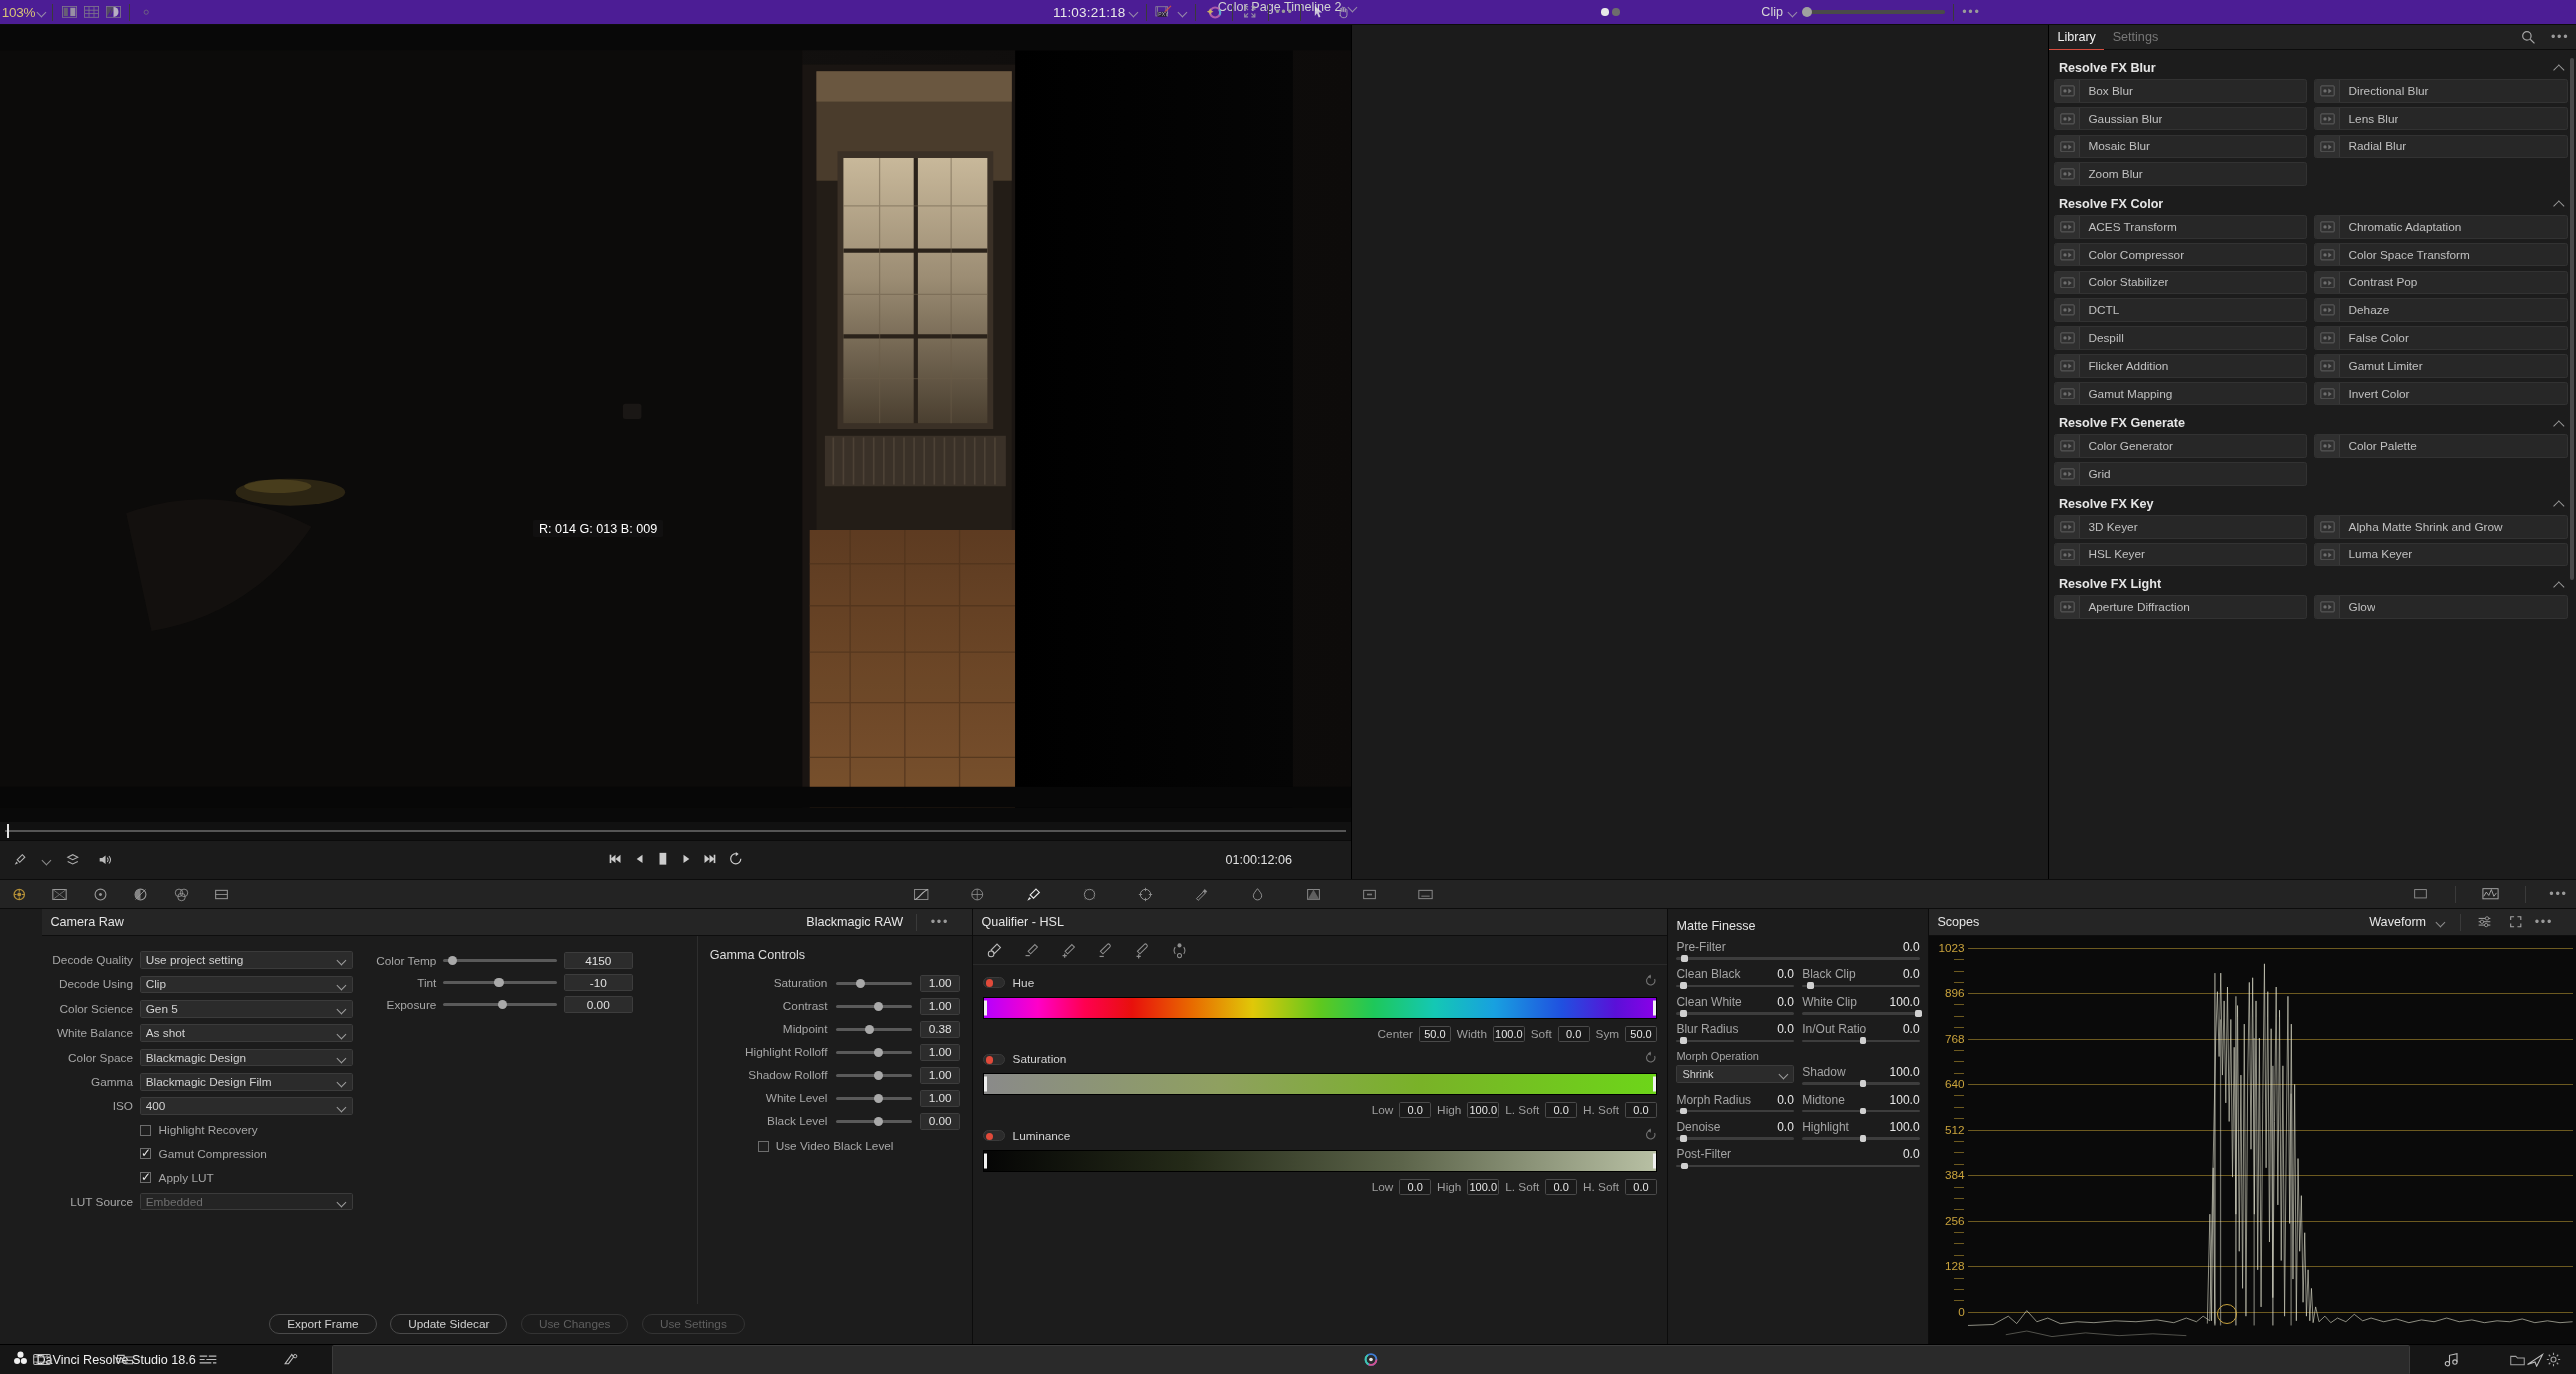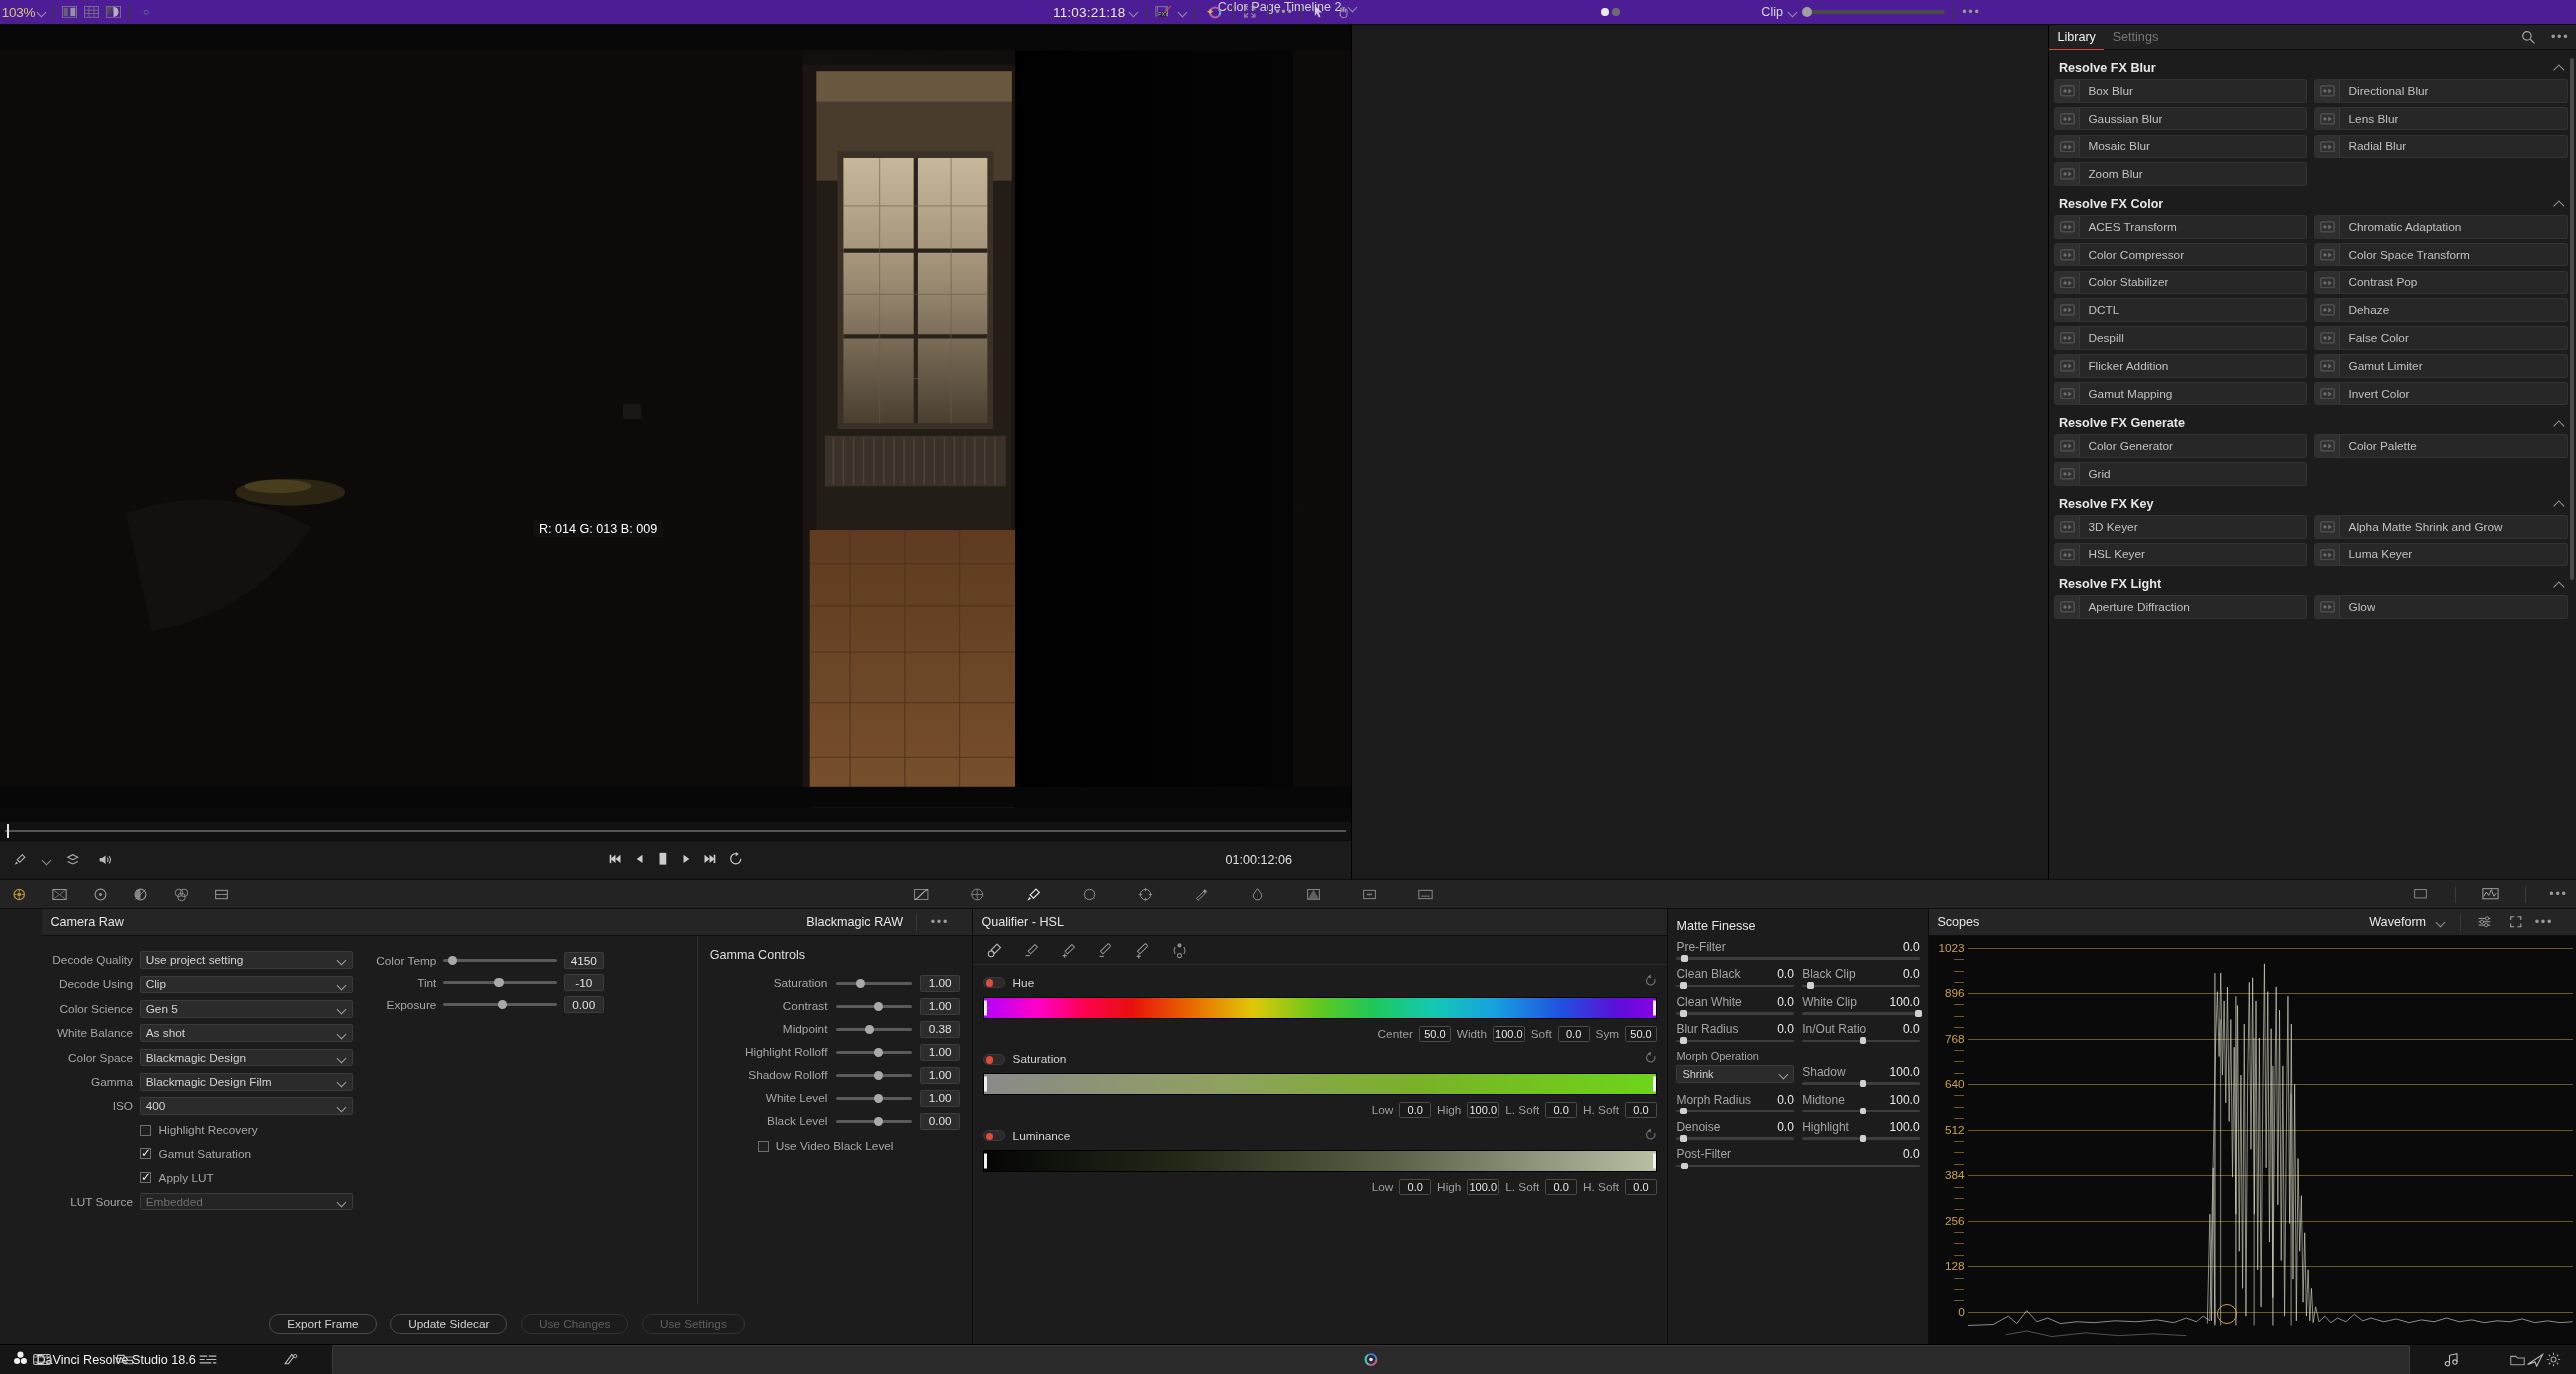--- a/index.html
+++ b/index.html
@@ -109,21 +109,21 @@
   .sel.dim { color:#6e6e6e; background:#242424; }
   .cbrow { display:flex; align-items:center; height:23.6px; padding-left:98px; gap:7.6px; }
   .cbox { width:11px;height:11px; border:0.8px solid #6d6d6d; background:#1f1f1f; position:relative; }
   .cbox.ck::after { content:"✓"; position:absolute; left:0px; top:-3.4px; font-size:11.8px; color:#e8e8e8; }
   .cblab { font-size:11.8px; color:#a6a6a6; }
   .craw-col2 { width:337px; padding:13.5px 0 0 8.4px; border-right:0.8px solid #2e2e2e;}
   .srow { display:flex; align-items:center; height:22px; gap:6.7px; }
   .srow .lab { width:67px; text-align:right; font-size:11.8px; color:#a6a6a6; }
   .strack { width:114px; height:2.5px; background:#5a5a5a; border-radius:1.7px; position:relative; }
   .strack .kn { position:absolute; top:-3.4px; width:9.3px;height:9.3px;border-radius:50%; background:#a9a9a9; }
-  .sval { width:40px; height:17px; background:#2c2c2c; border:0.8px solid #3d3d3d; border-radius:1.7px;
+  .sval { width:69px; height:17px; background:#2c2c2c; border:0.8px solid #3d3d3d; border-radius:1.7px;
     font-size:11.8px; color:#e0e0e0; display:flex; align-items:center; justify-content:center; }
   .craw-col3 { flex:1 1 auto; padding:11.8px 11.8px 0 11.8px; }
   .gctitle { font-size:12.6px; color:#dedede; margin-bottom:10px; }
   .grow { display:flex; align-items:center; height:23px; gap:8.4px; justify-content:flex-end;}
   .grow .lab { font-size:11.8px; color:#a6a6a6; text-align:right; flex:1 1 auto;}
   .gtrack { width:76px; height:2.5px; background:#5a5a5a; border-radius:1.7px; position:relative; }
   .gtrack .kn { position:absolute; top:-3.4px; width:9.3px;height:9.3px;border-radius:50%; background:#a9a9a9; }
   .gval { width:40px;height:17px;background:#2c2c2c;border:0.8px solid #3d3d3d;border-radius:1.7px;
     font-size:11.8px;color:#e0e0e0;display:flex;align-items:center;justify-content:center; }
   .vbl { display:flex; align-items:center; gap:6.7px; justify-content:center; margin-top:6.7px; padding-right:18.5px;}
@@ -990,21 +990,21 @@
                 </span>
               </div>
             </div>
           <div id="craw-checks">
               <div class="cbrow">
                 <span class="cbox"></span>
                 <span class="cblab">Highlight Recovery</span>
               </div>
               <div class="cbrow">
                 <span class="cbox ck"></span>
-                <span class="cblab">Gamut Saturation</span>
+                <span class="cblab">Gamut Compression</span>
               </div>
               <div class="cbrow">
                 <span class="cbox ck"></span>
                 <span class="cblab">Apply LUT</span>
               </div>
             </div>
           <div class="rowf">
             <span class="lab">LUT Source</span>
             <span class="sel dim">
               <span>Embedded</span>

